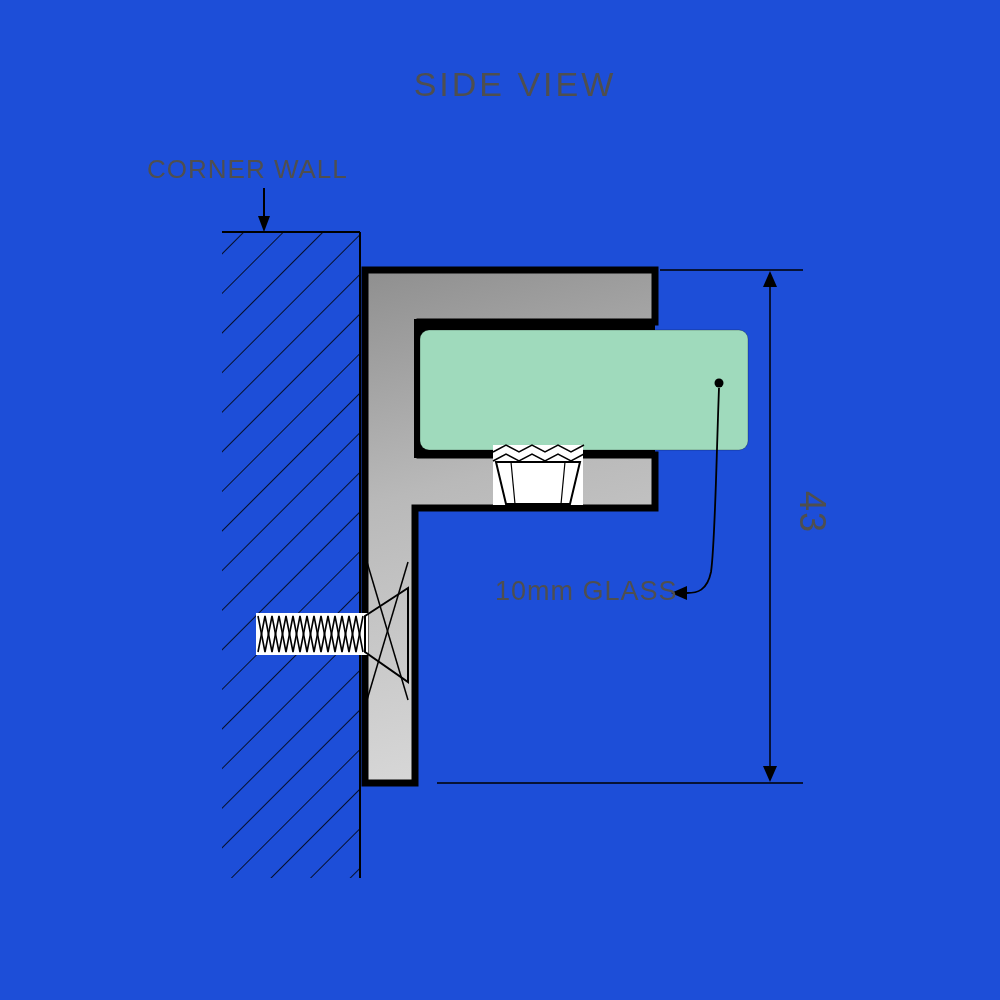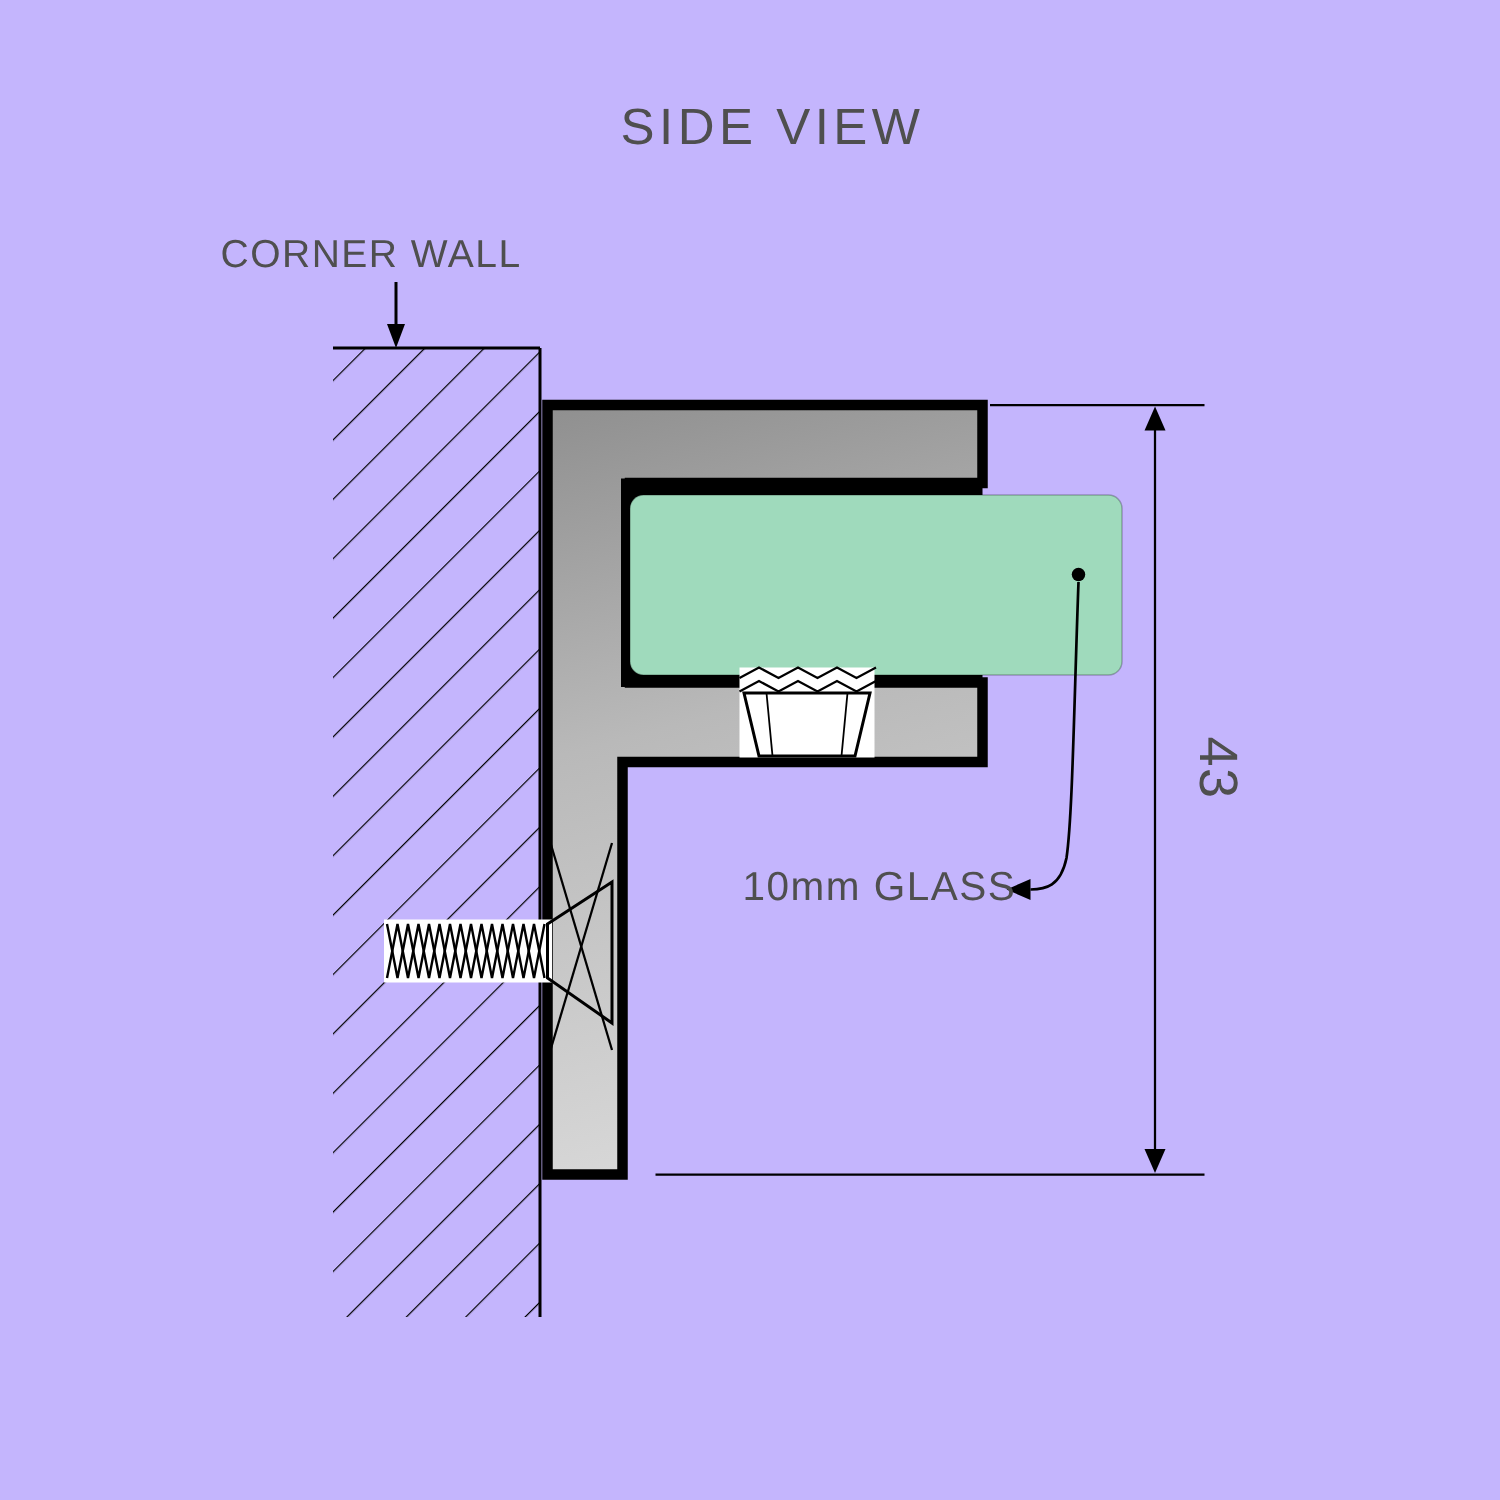--- a/index.html
+++ b/index.html
@@ -5,21 +5,21 @@
   html, body {
     margin: 0;
     padding: 0;
     background: #ffffff;
     font-family: "Liberation Sans", sans-serif;
   }
   .canvas {
     position: relative;
     width: 1000px;
     height: 1000px;
-    background: #c4b5fd;
+    background: #1d4ed8;
     overflow: hidden;
   }
   svg { display: block; }
   .lbl {
     font-family: "Liberation Sans", sans-serif;
     fill: #4f4f4f;
   }
   .title-text   { font-size: 34px; letter-spacing: 3px; }
   .wall-text    { font-size: 26px; letter-spacing: 1px; }
   .glass-text   { font-size: 27px; letter-spacing: 1px; }

